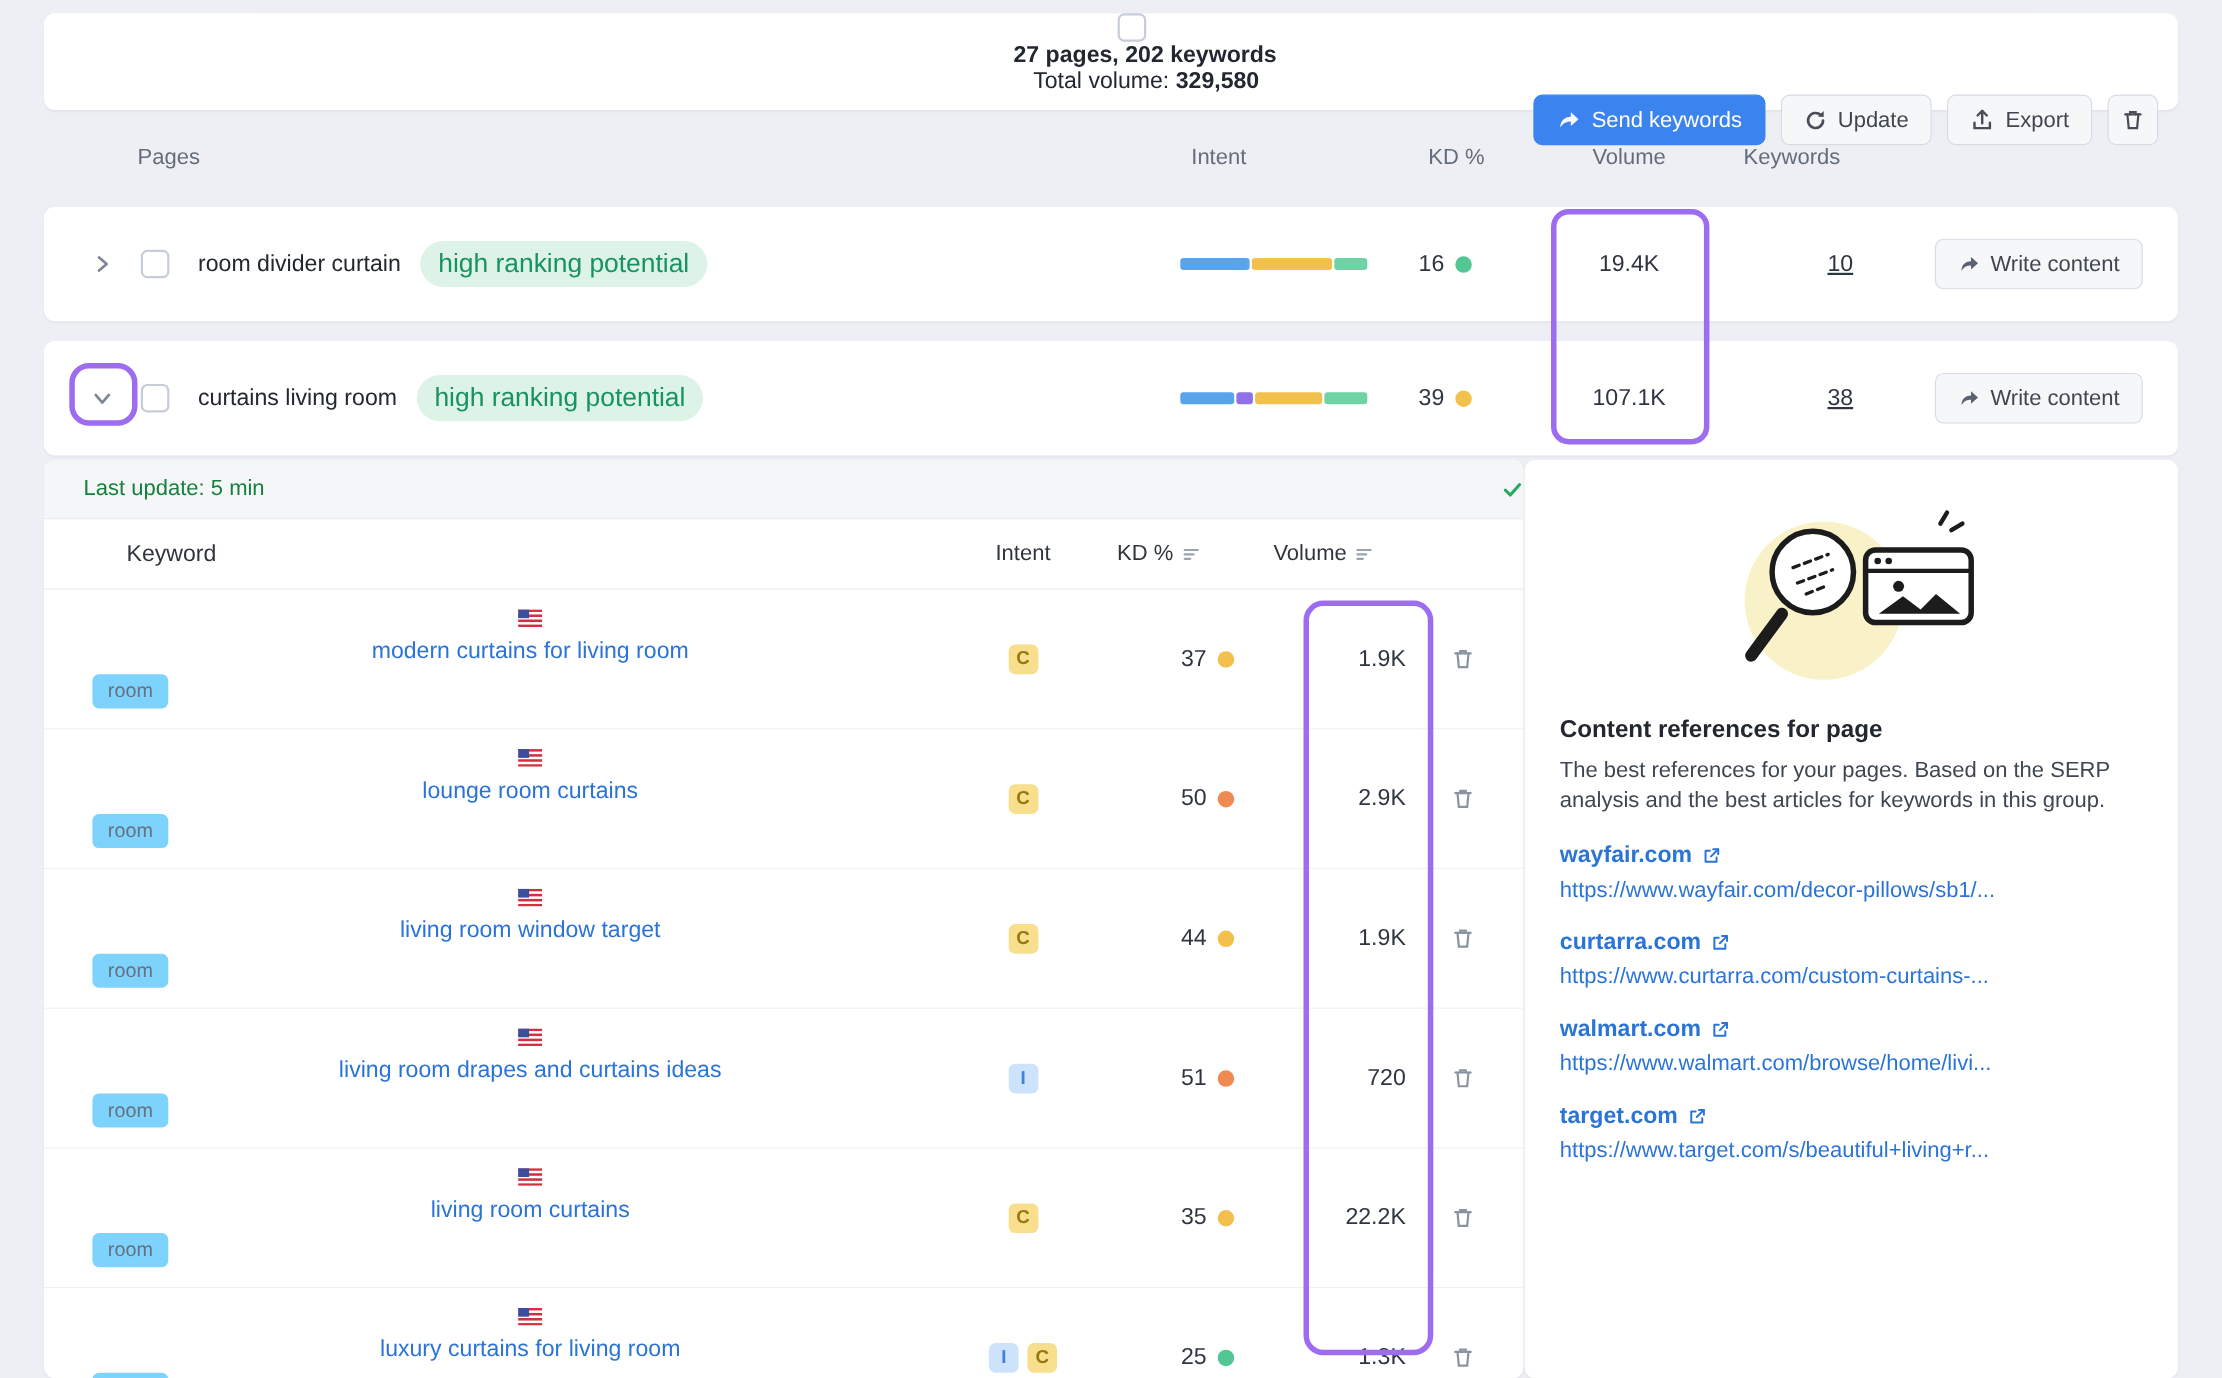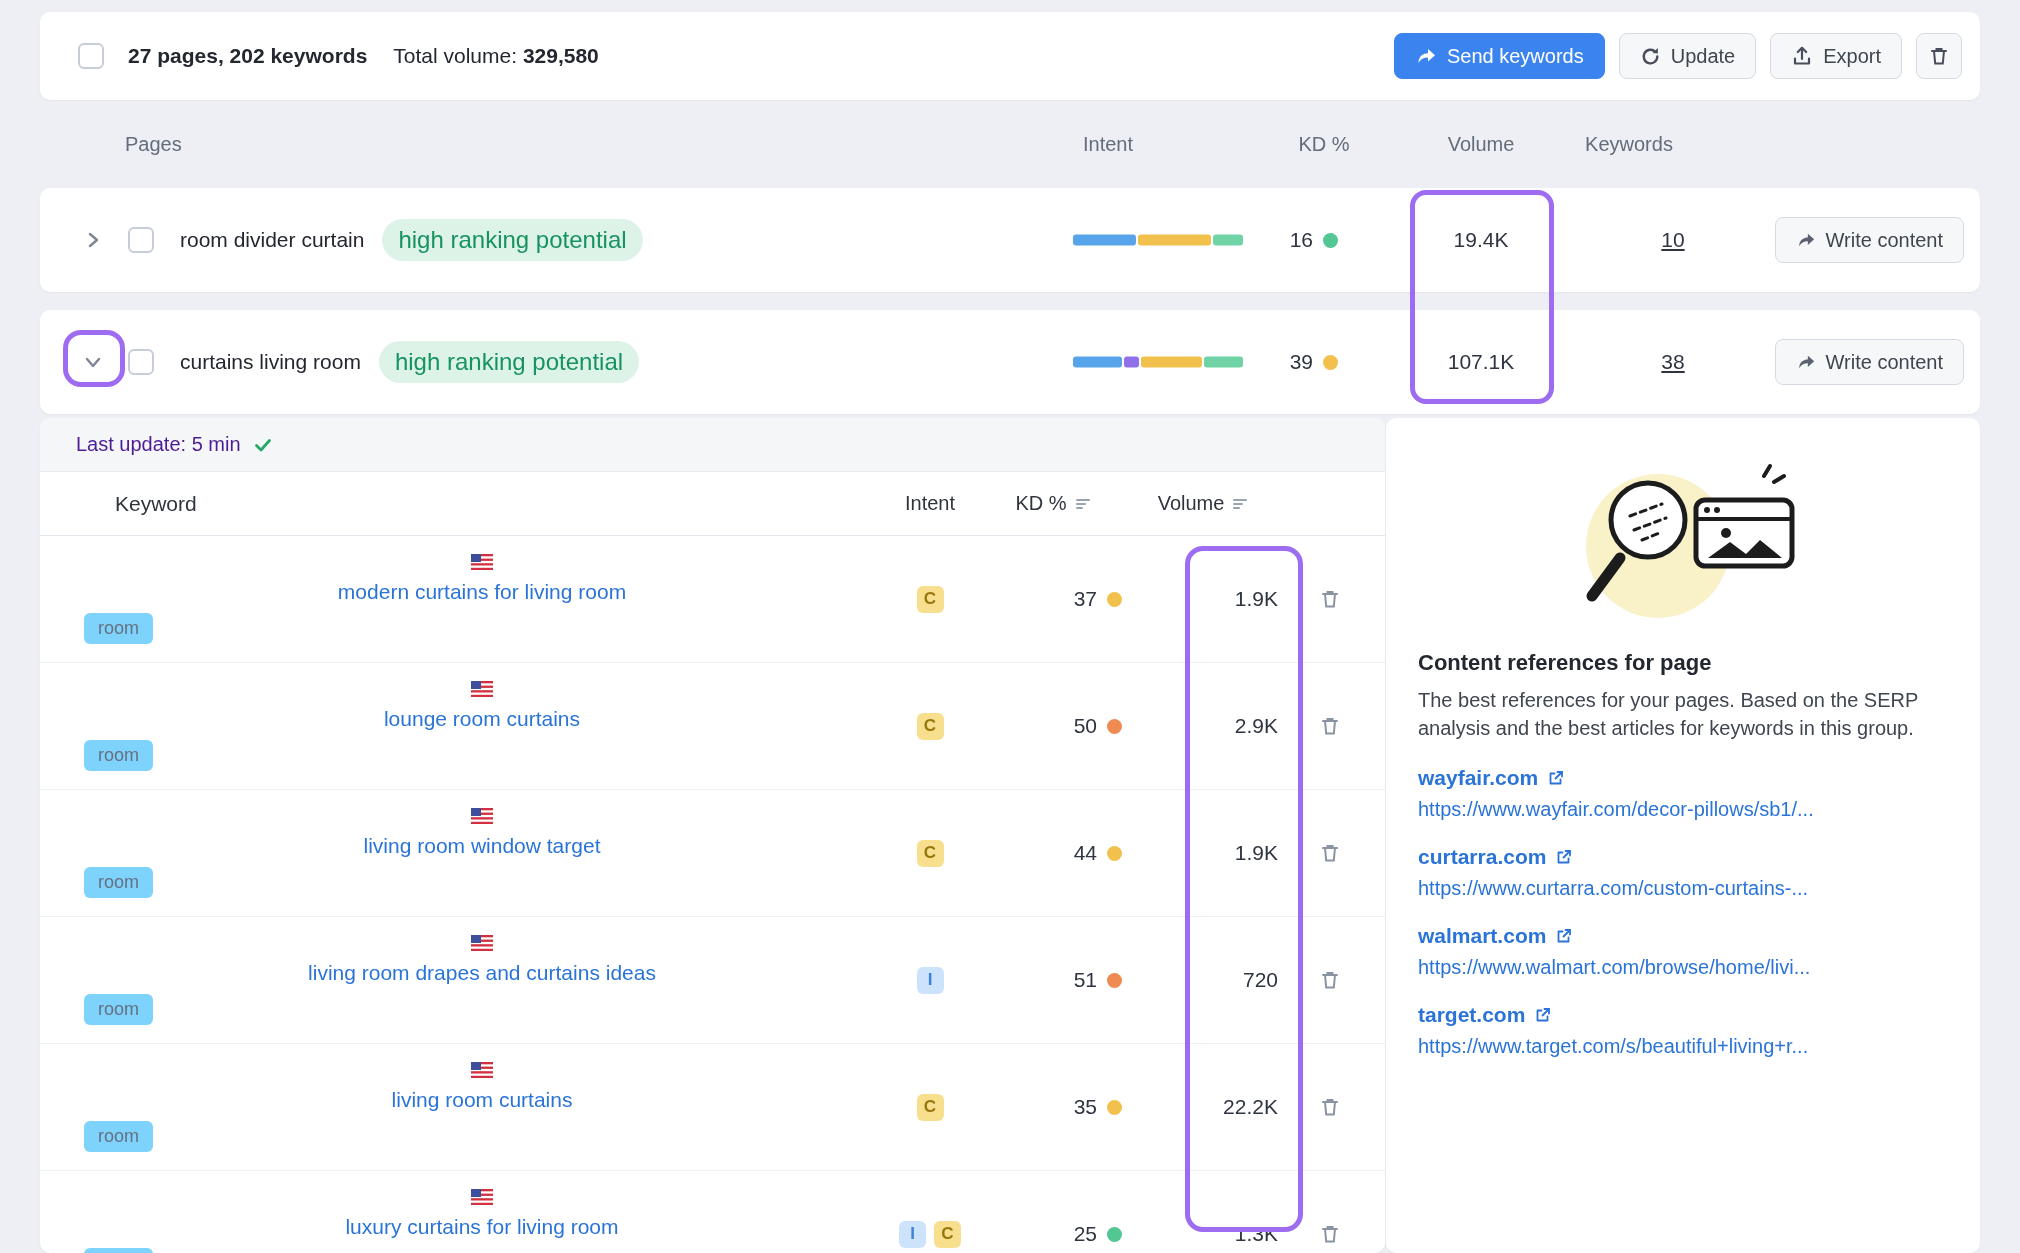--- a/index.html
+++ b/index.html
@@ -3,21 +3,21 @@
 <meta charset="utf-8">
 <style>
   * { box-sizing: border-box; margin: 0; padding: 0; }
   html,body { background:#e9ebf1; }
   body { font-family: "Liberation Sans", "DejaVu Sans", sans-serif; }
   .page { position: relative; width: 2020px; height: 1253px; background:#edeff4; overflow:hidden; }
 
   .card { position:absolute; background:#fff; border-radius:10px; box-shadow:0 1px 2px rgba(30,40,60,.05); }
 
   
-  .topbar { left:40px; top:12px; width:1940px; height:88px; display:flex; align-items:center; padding-left:38px; }
+  .topbar { left:40px; top:12px; width:1940px; height:88px; display:flex; align-items:center; padding-left:38px;flex-direction:column; }
   .checkbox { width:26px; height:26px; border:2px solid #c6cdd8; border-radius:6px; background:#fff; flex:0 0 auto; cursor:pointer; }
   .summary { margin-left:24px; font-size:21px; font-weight:700; color:#23272f; white-space:nowrap; }
   .total { margin-left:26px; font-size:21px; color:#23272f; white-space:nowrap; }
   .total b { font-weight:700; }
   .actions { margin-left:auto; display:flex; align-items:center; gap:14px; padding-right:18px; }
   .btn { display:inline-flex; align-items:center; justify-content:center; gap:10px; height:46px; padding:0 20px;
          border-radius:8px; border:1px solid #d6dbe3; background:#f6f7f9; color:#3f4650; font-size:20px;
          font-family:inherit; cursor:pointer; white-space:nowrap; }
   .btn.primary { background:#3b84f0; border-color:#3b84f0; color:#fff; }
   .btn.icononly { width:46px; padding:0; }
@@ -38,26 +38,26 @@
   .prow .checkbox { position:absolute; left:88px; top:50%; transform:translateY(-50%); }
   .namewrap { position:absolute; left:140px; top:50%; transform:translateY(-50%); display:flex; align-items:center; gap:18px; }
   .pname { font-size:21px; font-weight:500; color:#23272f; white-space:nowrap; }
   .pbadge { background:#ddf3e8; color:#17935f; font-size:24px; padding:7px 16px; border-radius:999px; white-space:nowrap; }
   .bar { position:absolute; left:1033px; top:50%; transform:translateY(-50%); width:170px; height:11px; display:flex; gap:2px; }
   .bar div { height:100%; border-radius:3px; }
   .kdcell { position:absolute; left:1174px; top:50%; transform:translateY(-50%); width:124px; display:flex; justify-content:flex-end; align-items:center; gap:10px; font-size:21px; color:#2f3540; }
   .dot { width:15px; height:15px; border-radius:50%; flex:0 0 auto; }
   .volcell { position:absolute; left:1361px; top:50%; transform:translateY(-50%); width:160px; text-align:center; font-size:21px; color:#2f3540; }
   .kwcell { position:absolute; left:1573px; top:50%; transform:translateY(-50%); width:120px; text-align:center; font-size:21px; color:#2f3540;text-decoration:underline; }
-  .wbtn { position:absolute; right:16px; top:50%; transform:translateY(-50%); }
+  .wbtn { position:absolute; right:32px; top:50%; transform:translateY(-50%); }
   .row1 { top:188px; } .row2 { top:310px; }
 
   
   .expanded { left:40px; top:418px; width:1345px; height:835px; border-radius:10px; overflow:hidden; }
-  .update-strip { height:54px; background:#f5f6f8; border-bottom:1px solid #e8ebef; display:flex; align-items:center; gap:12px; padding-left:36px; font-size:20px; color:#4c1d95; }
+  .update-strip { height:54px; background:#f5f6f8; border-bottom:1px solid #e8ebef; display:flex; align-items:center; gap:12px; padding-left:36px; font-size:20px; color:#15803d;justify-content:space-between; }
   .kgrid { display:grid; grid-template-columns:796px 100px 146px 154px 100px; padding:0 5px 0 44px; align-items:center; }
   .khead { height:64px; border-bottom:1px solid #e5e8ee; font-size:20px; color:#30353d; }
   .khead .h-keyword { padding-left:31px; font-size:21px; }
   .khead .h-intent { text-align:center; color:#30353d; }
   .khead .h-sort { display:flex; align-items:center; justify-content:center; gap:8px; }
   .krow { min-height:117px; border-bottom:1px solid #eef0f4; }
   .kmain { display:flex; flex-direction:column; gap:9px; padding:18px 0; }
   .kline { display:flex; align-items:center; gap:10px;flex-direction:column; }
   .flag { display:inline-flex; flex:0 0 auto; }
   .klink { font-size:21px; color:#2a74d8; text-decoration:none; cursor:pointer; white-space:nowrap; }

